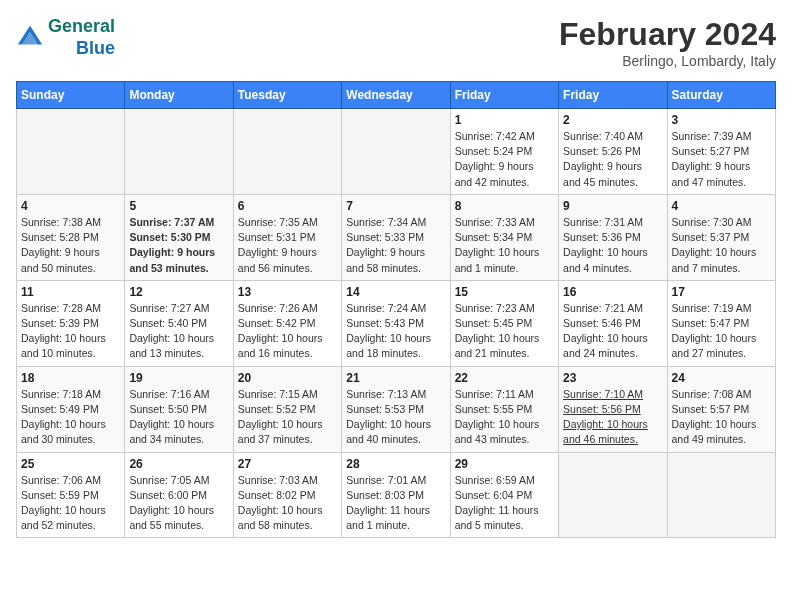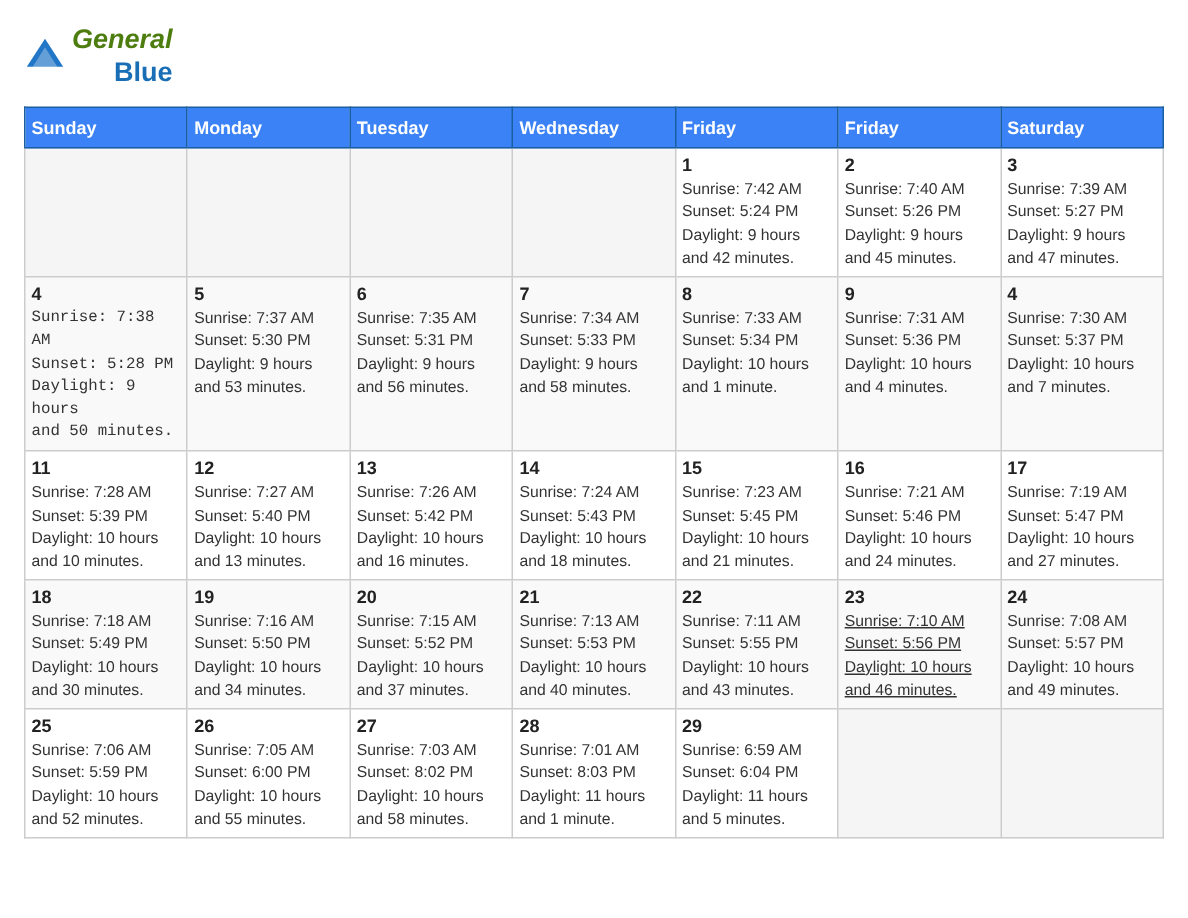--- a/index.html
+++ b/index.html
@@ -19,21 +19,21 @@
     .logo {
       display: flex;
       align-items: center;
       gap: 4px;
     }
     .logo-text {
       font-size: 18px;
       font-weight: bold;
       line-height: 1.2;
     }
-    .logo-text .general { color: #4d7c0f; font-style: italic; }
+    .logo-text .general { color: #0f766e; }
     .logo-text .blue { color: #1a6eb5; margin-left: 28px; }
     .logo-icon {
       width: 28px;
       height: 28px;
     }
     .title-area {
       text-align: right;
     }
     .month-year {
       font-size: 32px;
@@ -90,20 +90,24 @@
   <div class="logo">
     <svg class="logo-icon" viewBox="0 0 30 30" xmlns="http://www.w3.org/2000/svg">
       <polygon points="15,2 28,22 2,22" fill="#2176c7"></polygon>
       <polygon points="15,8 25,24 5,24" fill="#fff" opacity="0.3"></polygon>
     </svg>
     <div class="logo-text">
       <span class="general">General</span><br>
       <span class="blue">Blue</span>
     </div>
   </div>
+  <div class="title-area">
+    <div class="month-year">February 2024</div>
+    <div class="location">Berlingo, Lombardy, Italy</div>
+  </div>
 </div>
 
 <table>
   <thead>
     <tr>
     <th>Sunday</th>
         <th>Monday</th>
         <th>Tuesday</th>
         <th>Wednesday</th>
         <th>Friday</th>
@@ -135,28 +139,28 @@
           <div class="day-num">3</div>
           <div class="day-info" style="white-space: pre-line;">Sunrise: 7:39 AM
 Sunset: 5:27 PM
 Daylight: 9 hours
 and 47 minutes.</div>
         </td>
       </tr>
       <tr>
         <td>
           <div class="day-num">4</div>
-          <div class="day-info" style="white-space: pre-line; font-family: Liberation Mono, monospace;">Sunrise: 7:38 AM
+          <div class="day-info" style="white-space: pre-line;">Sunrise: 7:38 AM
 Sunset: 5:28 PM
 Daylight: 9 hours
 and 50 minutes.</div>
         </td>
         <td>
           <div class="day-num">5</div>
-          <div class="day-info" style="white-space: pre-line;">Sunrise: 7:37 AM
+          <div class="day-info" style="white-space: pre-line; font-weight: bold;">Sunrise: 7:37 AM
 Sunset: 5:30 PM
 Daylight: 9 hours
 and 53 minutes.</div>
         </td>
         <td>
           <div class="day-num">6</div>
           <div class="day-info" style="white-space: pre-line;">Sunrise: 7:35 AM
 Sunset: 5:31 PM
 Daylight: 9 hours
 and 56 minutes.</div>

